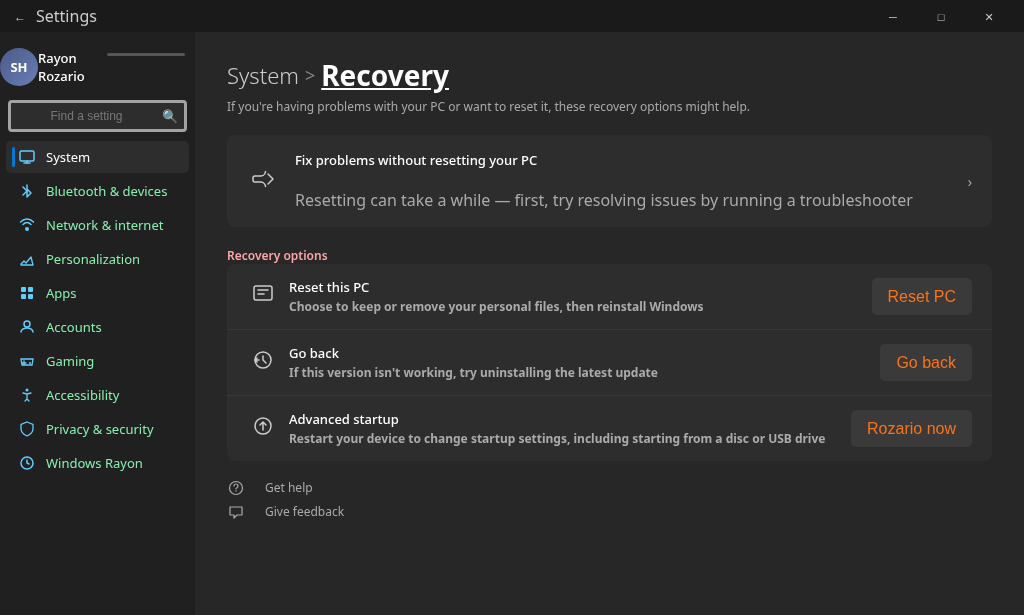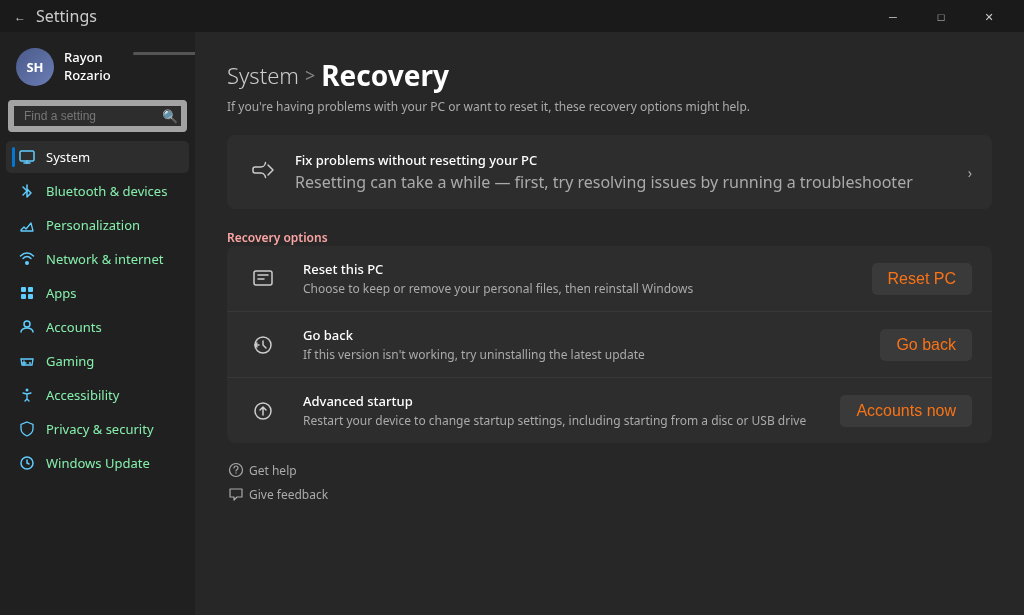--- a/index.html
+++ b/index.html
@@ -67,22 +67,22 @@
       width: 195px;
       background: #202020;
       padding: 8px 0;
       display: flex;
       flex-direction: column;
       flex-shrink: 0;
     }
 
     .user-profile {
       display: flex;
-      gap: 10px;
-      padding: 8px 12px 14px 16px;
+      align-items: center;
+      padding: 8px 12px 14px 0;
     }
     .avatar {
       width: 38px;
       height: 38px;
       border-radius: 50%;
       background: linear-gradient(135deg, #4a5a8a 0%, #6b7db5 100%);
       display: flex;
       align-items: center;
       justify-content: center;
       font-size: 13px;
@@ -110,26 +110,27 @@
     }
 
     .search-box {
       margin: 0 8px 8px 8px;
       position: relative;
     }
     .search-input {
       width: 100%;
       height: 32px;
       background: #2d2d2d;
-      border: 6px solid #a3a3a3;
+      border: 3px solid #a3a3a3;
       border-radius: 4px;
       color: #ccc;
       font-size: 12px;
       padding: 0 32px 0 10px;
       outline: none;
+      text-align: center;
     }
     .search-input::placeholder { color: #777; }
     .search-icon {
       position: absolute;
       right: 8px;
       top: 50%;
       transform: translateY(-50%);
       color: #888;
       font-size: 13px;
     }
@@ -188,20 +189,21 @@
       font-weight: 300;
     }
     .breadcrumb-sep {
       font-size: 18px;
       color: #888;
     }
     .breadcrumb-page {
       font-size: 28px;
       font-weight: 700;
       color: #fff;
+      text-decoration: underline;
     }
     .page-desc {
       font-size: 12px;
       color: #aaa;
       margin-bottom: 20px;
     }
 
     
     .fix-card {
       background: #2d2d2d;
@@ -221,40 +223,39 @@
       justify-content: center;
       flex-shrink: 0;
       color: #ccc;
       font-size: 20px;
     }
     .fix-text { flex: 1; }
     .fix-title {
       font-size: 13px;
       font-weight: 500;
       color: #fff;
-      margin-bottom: 2px;
+      margin-bottom: 20px;
     }
     .fix-desc { font-size: 16px; color: #aaa; }
     .fix-chevron { color: #aaa; font-size: 14px; }
 
     
     .section-title {
       font-size: 12px;
       font-weight: 600;
       color: #fca5a5;
     }
     .recovery-section {
       background: #2d2d2d;
       border-radius: 8px;
       overflow: hidden;
     }
     .recovery-item {
       display: flex;
-      align-items: center;
-      gap: 24px;
+      gap: 10px;
       padding: 14px 20px;
       border-bottom: 1px solid #383838;
     }
     .recovery-item:last-child { border-bottom: none; }
     .recovery-icon {
       width: 32px;
       height: 32px;
       display: flex;
       align-items: center;
       justify-content: center;
@@ -262,43 +263,42 @@
       color: #ccc;
       font-size: 20px;
     }
     .recovery-text { flex: 1; }
     .recovery-title {
       font-size: 13px;
       font-weight: 500;
       color: #fff;
       margin-bottom: 2px;
     }
-    .recovery-desc { font-size: 12px; color: #aaa; }
+    .recovery-desc { font-size: 12px; color: #aaa; font-weight: bold; }
     .recovery-btn {
       background: #3a3a3a;
       border: none;
       border-radius: 5px;
       color: #f97316;
       font-size: 16px;
       padding: 7px 16px;
       cursor: pointer;
       white-space: nowrap;
     }
 
     
     .footer-links {
       display: flex;
       flex-direction: column;
       gap: 6px;
       margin-top: 18px;
     }
     .footer-link {
       display: flex;
-      align-items: center;
-      gap: 4px;
+      gap: 20px;
       font-size: 12px;
       color: #aaa;
       cursor: pointer;
     }
     .footer-link-icon {
       width: 18px;
       height: 18px;
       display: flex;
       align-items: center;
       justify-content: center;
@@ -352,34 +352,34 @@
             <path d="M8 2v12l4-4-4-4" stroke="#60cdff" stroke-width="1.5" stroke-linecap="round" stroke-linejoin="round"></path>
             <path d="M8 8l-4 4" stroke="#60cdff" stroke-width="1.5" stroke-linecap="round"></path>
             <path d="M8 8l-4-4" stroke="#60cdff" stroke-width="1.5" stroke-linecap="round"></path>
           </svg>
       </div>
       <span>Bluetooth &amp; devices</span>
     </div>
     <div class="nav-item">
       <div class="nav-icon">
         <svg width="16" height="16" viewBox="0 0 16 16" fill="none">
-            <path d="M2 13l3-3 2 2 5-6 2 8H2z" stroke="#60cdff" stroke-width="1.3" stroke-linejoin="round" fill="none"></path>
-          </svg>
-      </div>
-      <span>Personalization</span>
-    </div>
-    <div class="nav-item">
-      <div class="nav-icon">
-        <svg width="16" height="16" viewBox="0 0 16 16" fill="none">
             <path d="M8 10a2 2 0 100 4 2 2 0 000-4z" fill="#60cdff"></path>
             <path d="M4 7.5C5.5 6 6.7 5.5 8 5.5s2.5.5 4 2" stroke="#60cdff" stroke-width="1.5" stroke-linecap="round" fill="none"></path>
             <path d="M1.5 5C3.5 3 5.7 2 8 2s4.5 1 6.5 3" stroke="#60cdff" stroke-width="1.5" stroke-linecap="round" fill="none"></path>
           </svg>
       </div>
       <span>Network &amp; internet</span>
+    </div>
+    <div class="nav-item">
+      <div class="nav-icon">
+        <svg width="16" height="16" viewBox="0 0 16 16" fill="none">
+            <path d="M2 13l3-3 2 2 5-6 2 8H2z" stroke="#60cdff" stroke-width="1.3" stroke-linejoin="round" fill="none"></path>
+          </svg>
+      </div>
+      <span>Personalization</span>
     </div>
     <div class="nav-item">
       <div class="nav-icon">
         <svg width="16" height="16" viewBox="0 0 16 16" fill="none">
             <rect x="2" y="2" width="5" height="5" rx="1" fill="#60cdff"></rect>
             <rect x="9" y="2" width="5" height="5" rx="1" fill="#60cdff"></rect>
             <rect x="2" y="9" width="5" height="5" rx="1" fill="#60cdff"></rect>
             <rect x="9" y="9" width="5" height="5" rx="1" fill="#60cdff"></rect>
           </svg>
       </div>
@@ -421,21 +421,21 @@
       </div>
       <span>Privacy &amp; security</span>
     </div>
     <div class="nav-item">
       <div class="nav-icon">
         <svg width="16" height="16" viewBox="0 0 16 16" fill="none">
             <circle cx="8" cy="8" r="6" stroke="#60cdff" stroke-width="1.5" fill="none"></circle>
             <path d="M8 5v3l2 1" stroke="#60cdff" stroke-width="1.5" stroke-linecap="round"></path>
           </svg>
       </div>
-      <span>Windows Update</span>
+      <span>Windows Rayon</span>
     </div>
   </div>
 
   <div class="content">
     <div class="breadcrumb">
       <span class="breadcrumb-system">System</span>
       <span class="breadcrumb-sep">&gt;</span>
       <span class="breadcrumb-page">Recovery</span>
     </div>
     <p class="page-desc">If you're having problems with your PC or want to reset it, these recovery options might help.</p>
@@ -490,21 +490,21 @@
         <div class="recovery-icon">
           <svg width="24" height="24" viewBox="0 0 24 24" fill="none">
               <circle cx="12" cy="12" r="8" stroke="#ccc" stroke-width="1.5" fill="none"></circle>
               <path d="M12 8v8M9 11l3-3 3 3" stroke="#ccc" stroke-width="1.5" stroke-linecap="round" stroke-linejoin="round"></path>
             </svg>
         </div>
         <div class="recovery-text">
           <div class="recovery-title">Advanced startup</div>
           <div class="recovery-desc">Restart your device to change startup settings, including starting from a disc or USB drive</div>
         </div>
-        <button class="recovery-btn">Accounts now</button>
+        <button class="recovery-btn">Rozario now</button>
       </div>
     </div>
 
     <div class="footer-links">
       <div class="footer-link">
         <span class="footer-link-icon">
           <svg width="16" height="16" viewBox="0 0 16 16" fill="none">
               <circle cx="8" cy="8" r="6.5" stroke="#aaa" stroke-width="1.2" fill="none"></circle>
               <path d="M6 6c0-1.1.9-2 2-2s2 .9 2 2c0 1-.6 1.5-1.3 2C8 8.5 8 9 8 9" stroke="#aaa" stroke-width="1.2" stroke-linecap="round"></path>
               <circle cx="8" cy="11" r=".7" fill="#aaa"></circle>

